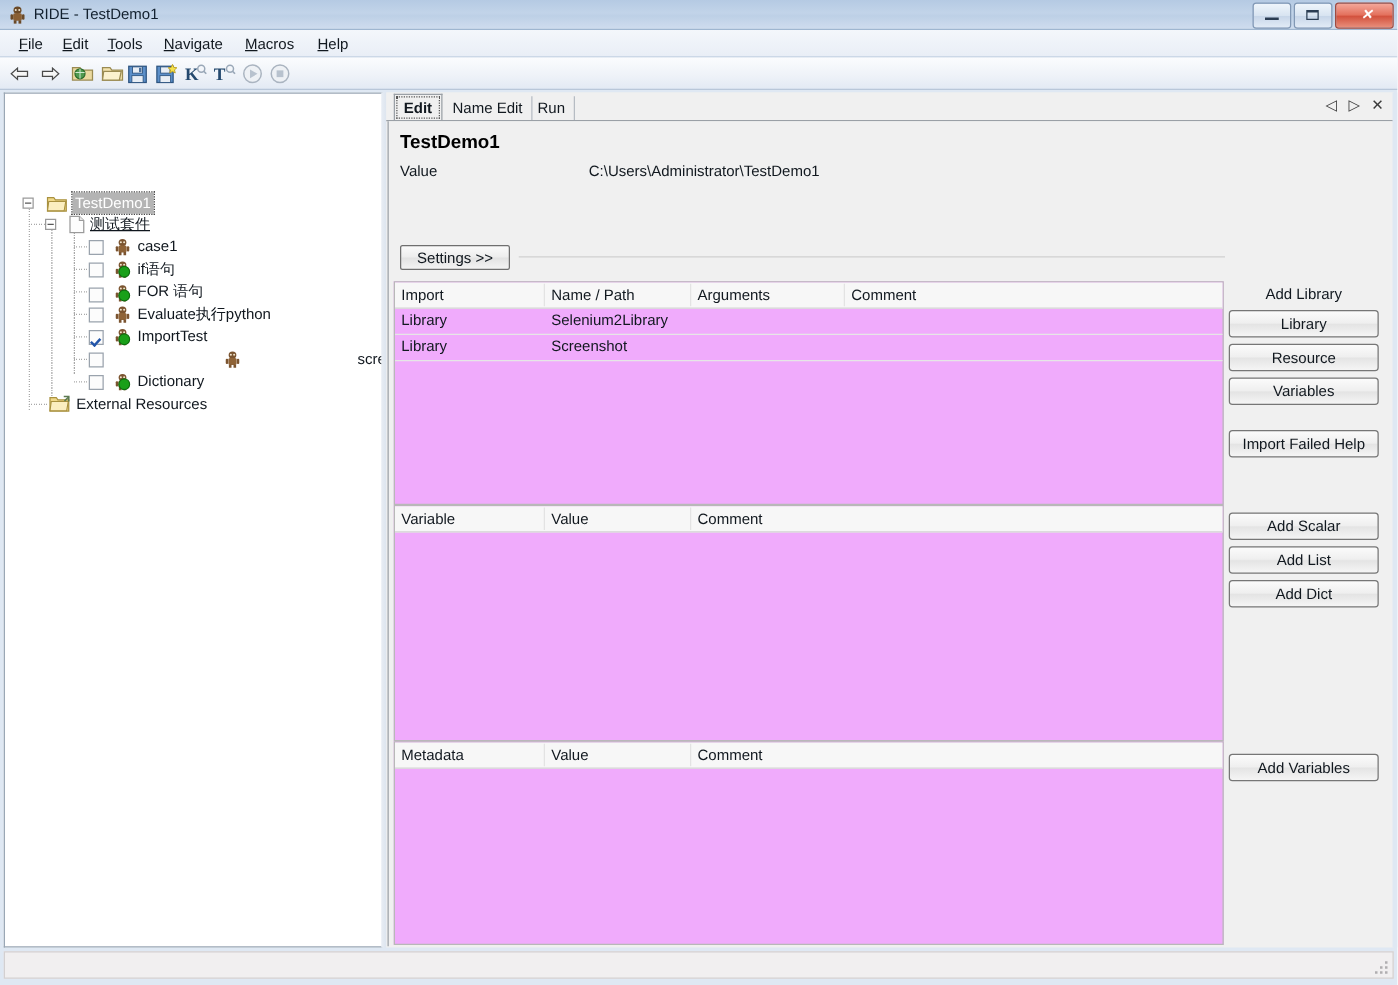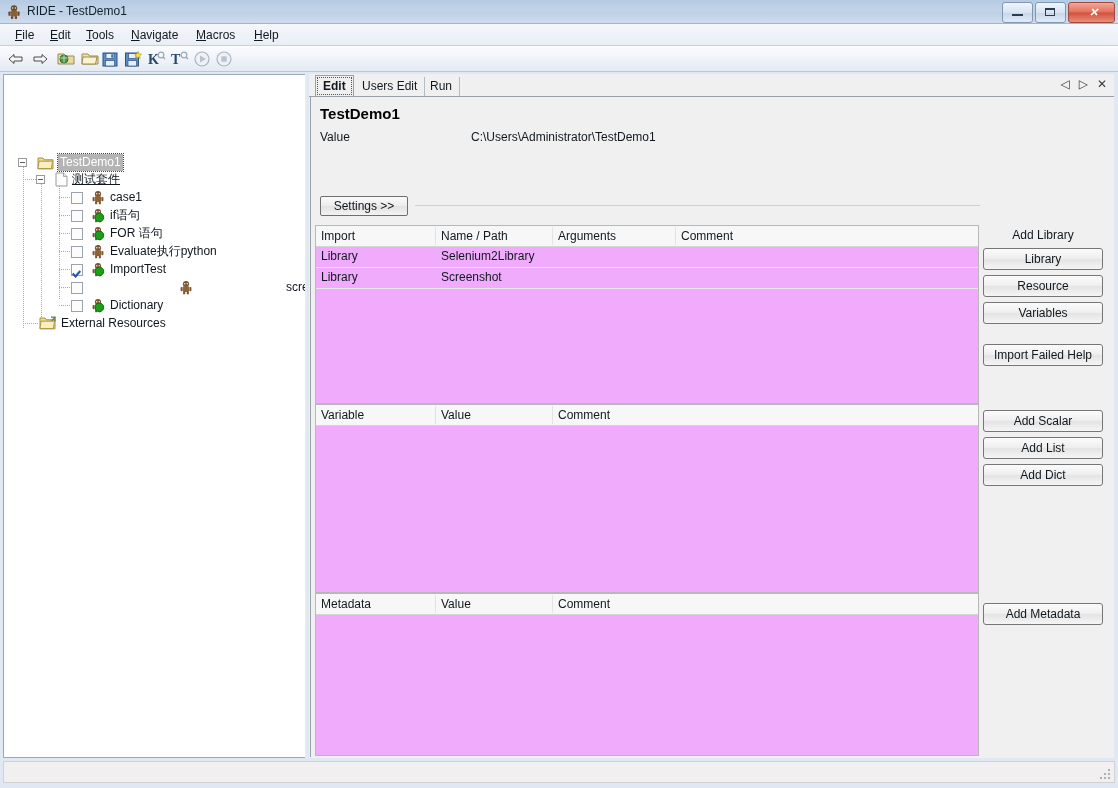--- a/index.html
+++ b/index.html
@@ -430,21 +430,21 @@
             <circle cx="9.3" cy="3.8" r="0.8" fill="#efe4cd"></circle>
             <rect x="5.1" y="11.6" width="2.1" height="2.6" fill="#7b5430"></rect>
             <rect x="8.8" y="11.6" width="2.1" height="2.6" fill="#7b5430"></rect>
             <circle cx="9.4" cy="9.4" r="4.3" fill="#19a019" stroke="#0d6d0d" stroke-width="0.9"></circle>
           </svg>
         </span>
         <span style="display:inline-block;width:4px"></span>
         <span class="tlabel">if语句</span>
       </div>
 
-      <div class="tnode" style="left:67px; top:150px;">
+      <div class="tnode" style="left:67px; top:150px;align-items:flex-end;">
         <span class="cbox"></span>
         <span style="display:inline-block;width:7px"></span>
         <span style="line-height:0">
           <svg width="16" height="15" viewBox="0 0 16 15">
             <ellipse cx="8" cy="4" rx="3.1" ry="2.9" fill="#7b5430"></ellipse>
             <rect x="4.7" y="6.3" width="6.6" height="5.6" rx="1.3" fill="#8f6337"></rect>
             <rect x="2.6" y="7" width="1.9" height="4.2" rx="0.8" fill="#7b5430"></rect>
             <rect x="11.5" y="7" width="1.9" height="4.2" rx="0.8" fill="#7b5430"></rect>
             <circle cx="6.7" cy="3.8" r="0.8" fill="#efe4cd"></circle>
             <circle cx="9.3" cy="3.8" r="0.8" fill="#efe4cd"></circle>
@@ -550,21 +550,21 @@
 
     </div>
   </div>
 
   <div class="tsplit"></div>
 
   <div class="mainpanel">
 
     <div class="tabstrip">
       <div class="tab active" style="left:6px">Edit</div>
-      <div class="tab" style="left:46px">Users Edit</div>
+      <div class="tab" style="left:46px">Name Edit</div>
       <div class="tab" style="left:114px">Run</div>
       <div class="tabnav" style="right:8px">
         <span>◁</span>
         <span>▷</span>
         <span>✕</span>
       </div>
       <div class="tabstrip-line"></div>
     </div>
 
     <div class="content">
@@ -625,21 +625,21 @@
 
         <div class="gbtn" style="left:4px; top:151px;">Library</div>
         <div class="gbtn" style="left:4px; top:178px;">Resource</div>
         <div class="gbtn" style="left:4px; top:205px;">Variables</div>
         <div class="gbtn" style="left:4px; top:247px;">Import Failed Help</div>
 
         <div class="gbtn" style="left:4px; top:313px;">Add Scalar</div>
         <div class="gbtn" style="left:4px; top:340px;">Add List</div>
         <div class="gbtn" style="left:4px; top:367px;">Add Dict</div>
 
-        <div class="gbtn" style="left:4px; top:506px;">Add Metadata</div>
+        <div class="gbtn" style="left:4px; top:506px;">Add Variables</div>
       </div>
 
     </div>
   </div>
 
   <div class="rightsplit"></div>
 
   <div class="statusbar">
     <span style="position:absolute;left:8px;top:3px;font-size:12px;color:#333;"></span>
     <span class="grip">

